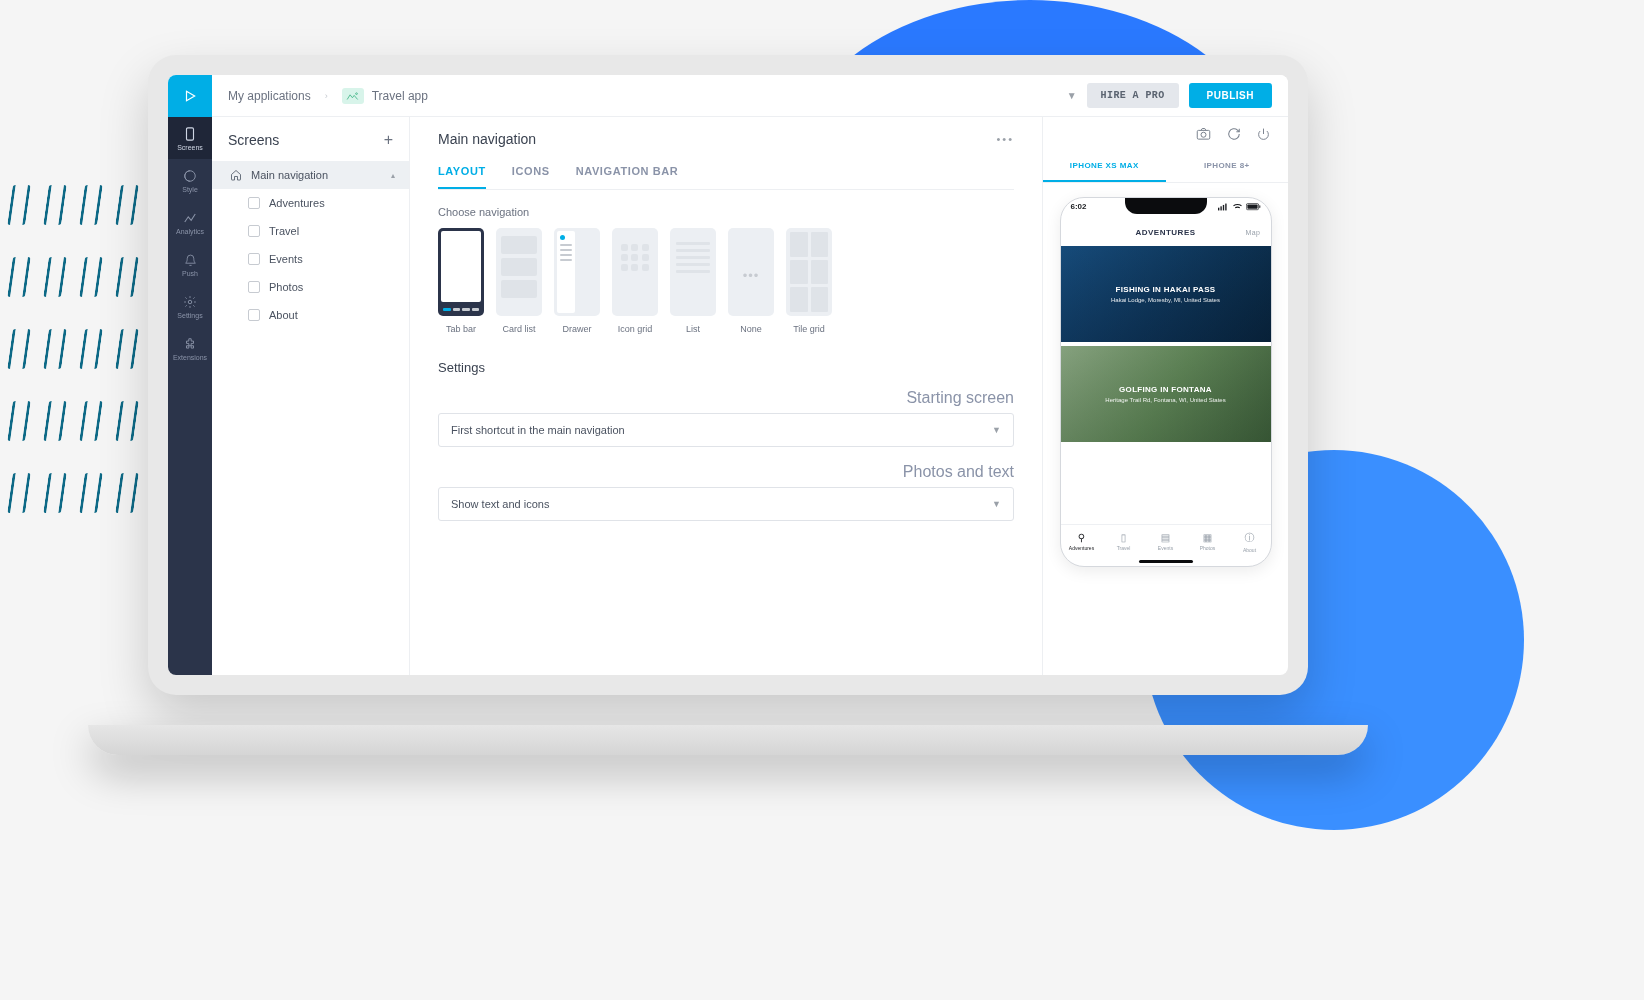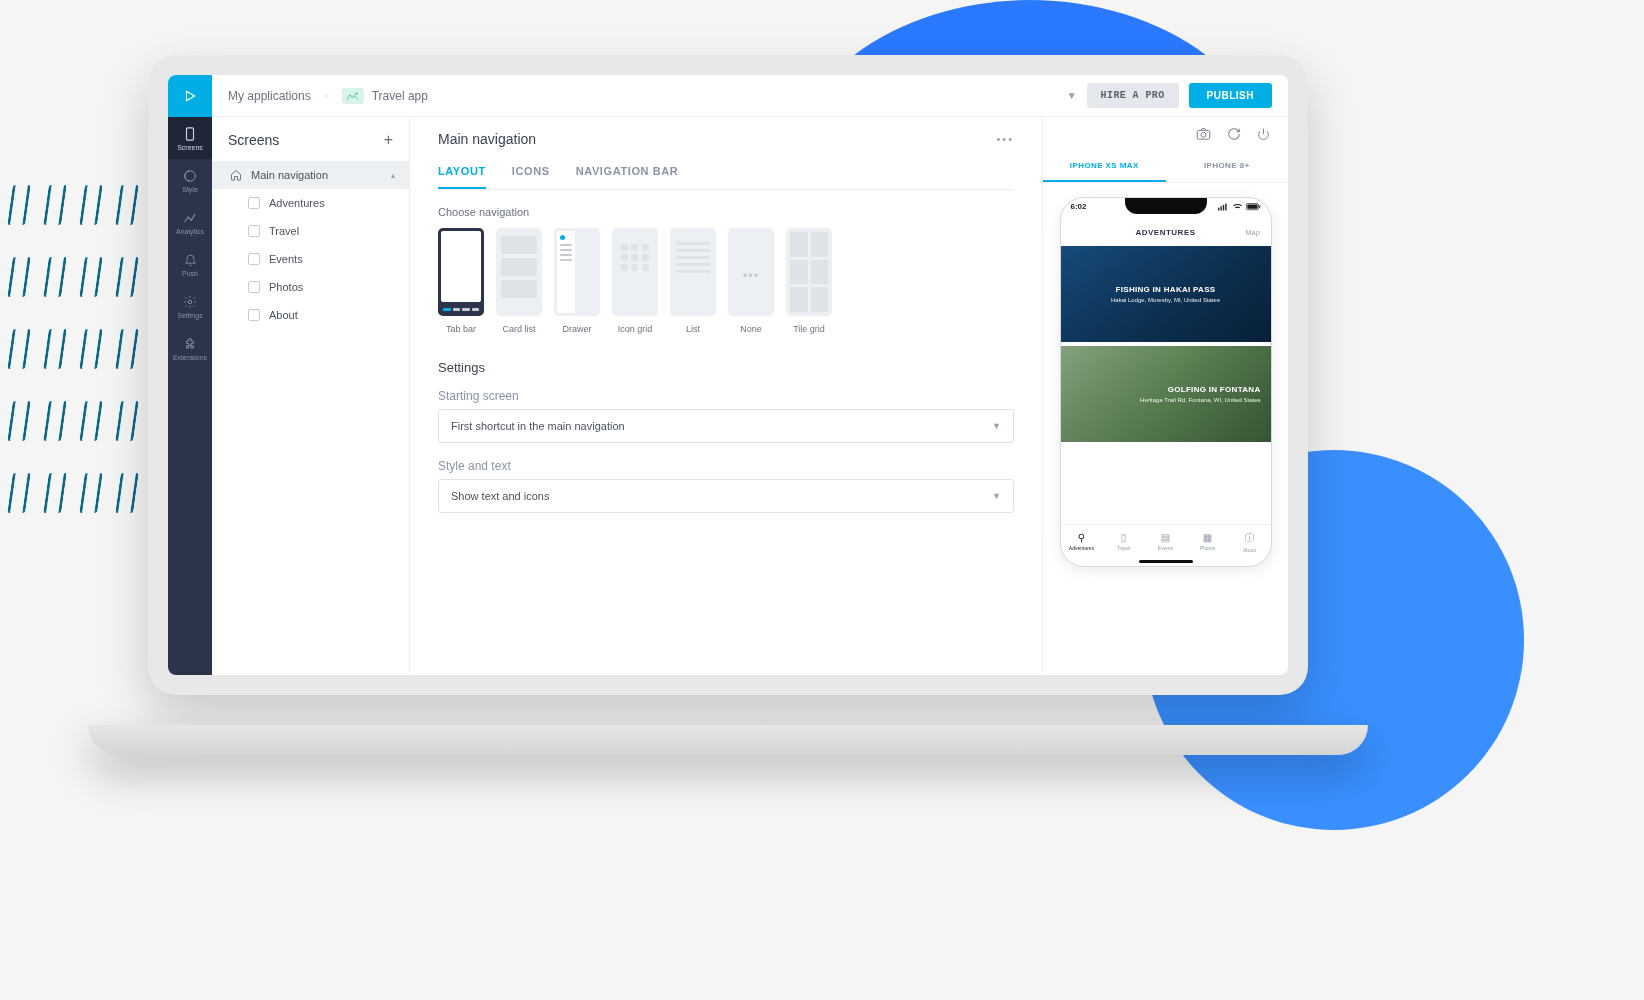--- a/index.html
+++ b/index.html
@@ -76,21 +76,21 @@
 .nt-drawer-side div { height: 2px; background: #c7cbd1; margin-bottom: 3px; border-radius: 1px; }
 .nt-grid { position: absolute; top: 16px; left: 9px; right: 9px; display: grid; grid-template-columns: repeat(3,1fr); gap: 3px; }
 .nt-grid span { width: 7px; height: 7px; background: #dfe3e8; border-radius: 2px; }
 .nt-list { position: absolute; top: 14px; left: 6px; right: 6px; }
 .nt-list div { height: 3px; background: #dfe3e8; margin-bottom: 4px; border-radius: 1px; }
 .nt-none { position: absolute; top: 40px; left: 0; right: 0; text-align: center; color: #c7cbd1; font-size: 13px; letter-spacing: 1px; }
 .nt-tile { position: absolute; inset: 4px; display: grid; grid-template-columns: 1fr 1fr; grid-template-rows: repeat(3,1fr); gap: 3px; }
 .nt-tile span { background: #dfe3e8; border-radius: 1px; }
 
 .settings-h { font-size: 13px; color: #3a4250; margin-bottom: 14px; font-weight: 500; }
-.field-lbl { font-size: 12px; color: #8a93a8; margin-bottom: 6px; }
+.field-lbl { font-size: 16px; color: #8a93a8; margin-bottom: 6px; text-align: right; }
 .select { width: 100%; border: 1px solid #e0e3e8; background: #fff; padding: 10px 12px; font-size: 11px; color: #4a5260; border-radius: 3px; display: flex; justify-content: space-between; align-items: center; cursor: pointer; margin-bottom: 16px; }
 .select .sc { color: #9aa0a8; font-size: 9px; }
 
 
 .preview { width: 246px; border-left: 1px solid #edeff2; display: flex; flex-direction: column; }
 .prev-tools { display: flex; justify-content: flex-end; gap: 16px; padding: 10px 18px; color: #7a828e; }
 .prev-tools span { cursor: pointer; font-size: 13px; }
 .dev-tabs { display: flex; border-bottom: 1px solid #edeff2; }
 .dev-tab { flex: 1; text-align: center; font-size: 8px; letter-spacing: 0.4px; color: #8a93a8; padding: 10px 0; cursor: pointer; font-weight: 600; }
 .dev-tab.active { color: #00aee6; border-bottom: 2px solid #00aee6; }
@@ -100,21 +100,21 @@
 .statusbar { position: absolute; top: 4px; left: 10px; right: 10px; display: flex; justify-content: space-between; align-items: center; font-size: 8px; color: #1a1c20; z-index: 2; font-weight: 600; }
 .statusbar .ri { display: flex; gap: 3px; align-items: center; }
 .phone-head { position: absolute; top: 24px; left: 0; right: 0; padding: 6px 10px; display: flex; align-items: center; justify-content: center; font-size: 8px; color: #2b344a; font-weight: 600; letter-spacing: 0.5px; }
 .phone-head .map-link { position: absolute; right: 10px; font-size: 7px; font-weight: 400; color: #98a0aa; }
 .phone-body { position: absolute; top: 48px; left: 0; right: 0; bottom: 42px; overflow: hidden; }
 .card { height: 96px; margin-bottom: 4px; display: flex; flex-direction: column; align-items: center; justify-content: center; color: #fff; text-align: center; padding: 0 10px; }
 .card h5 { font-size: 8px; font-weight: 600; letter-spacing: 0.3px; margin-bottom: 3px; }
 .card p { font-size: 6px; opacity: 0.9; }
 .card1 { background: linear-gradient(rgba(60,40,10,0.2), rgba(60,40,10,0.35)), linear-gradient(120deg, #d9a862, #8b6b3c 60%, #3d3420); }
 .card2 { background: linear-gradient(rgba(8,30,60,0.25), rgba(8,30,60,0.4)), linear-gradient(135deg, #1b5a8f, #0f3a5d 55%, #072235); }
-.card3 { background: linear-gradient(rgba(40,70,40,0.2), rgba(40,70,40,0.35)), linear-gradient(125deg, #9db894, #6a9060 50%, #3d5c3a); align-items: flex-end; }
+.card3 { background: linear-gradient(rgba(40,70,40,0.2), rgba(40,70,40,0.35)), linear-gradient(125deg, #9db894, #6a9060 50%, #3d5c3a); }
 .phone-nav { position: absolute; bottom: 8px; left: 0; right: 0; height: 34px; display: flex; border-top: 1px solid #eef0f3; }
 .phone-nav .pi { flex: 1; display: flex; flex-direction: column; align-items: center; justify-content: center; gap: 2px; font-size: 5px; color: #98a0aa; }
 .phone-nav .pi.active { color: #1a1c20; }
 .phone-nav .pic { font-size: 10px; }
 .home-ind { position: absolute; bottom: 3px; left: 50%; transform: translateX(-50%); width: 54px; height: 3px; background: #0b0c0e; border-radius: 2px; }
 
 svg { display: block; }
 </style>
 </head>
 <body>
@@ -374,21 +374,21 @@
               <span class="nl">Tile grid</span>
             </div>
           </div>
 
           <div class="settings-h">Settings</div>
           <div class="field-lbl">Starting screen</div>
           <div class="select">
             <span>First shortcut in the main navigation</span>
             <span class="sc">▼</span>
           </div>
-          <div class="field-lbl">Style and text</div>
+          <div class="field-lbl">Photos and text</div>
           <div class="select">
             <span>Show text and icons</span>
             <span class="sc">▼</span>
           </div>
         </div>
 
         <div class="preview">
           <div class="prev-tools">
             <span>
                 <svg width="15" height="13" viewBox="0 0 24 20" fill="none" stroke="currentColor" stroke-width="1.6">

